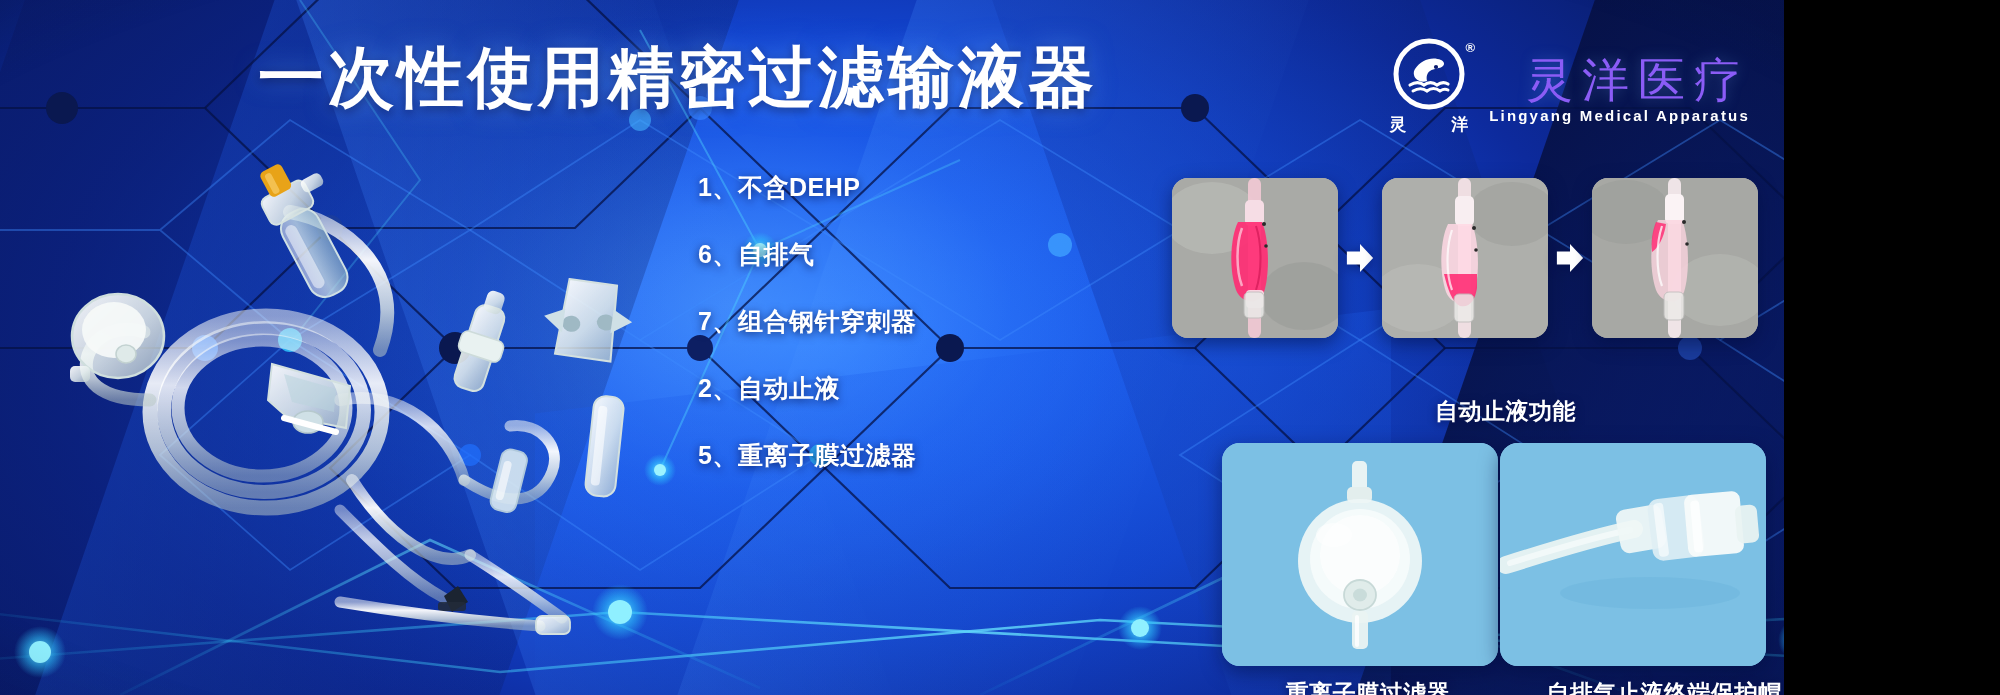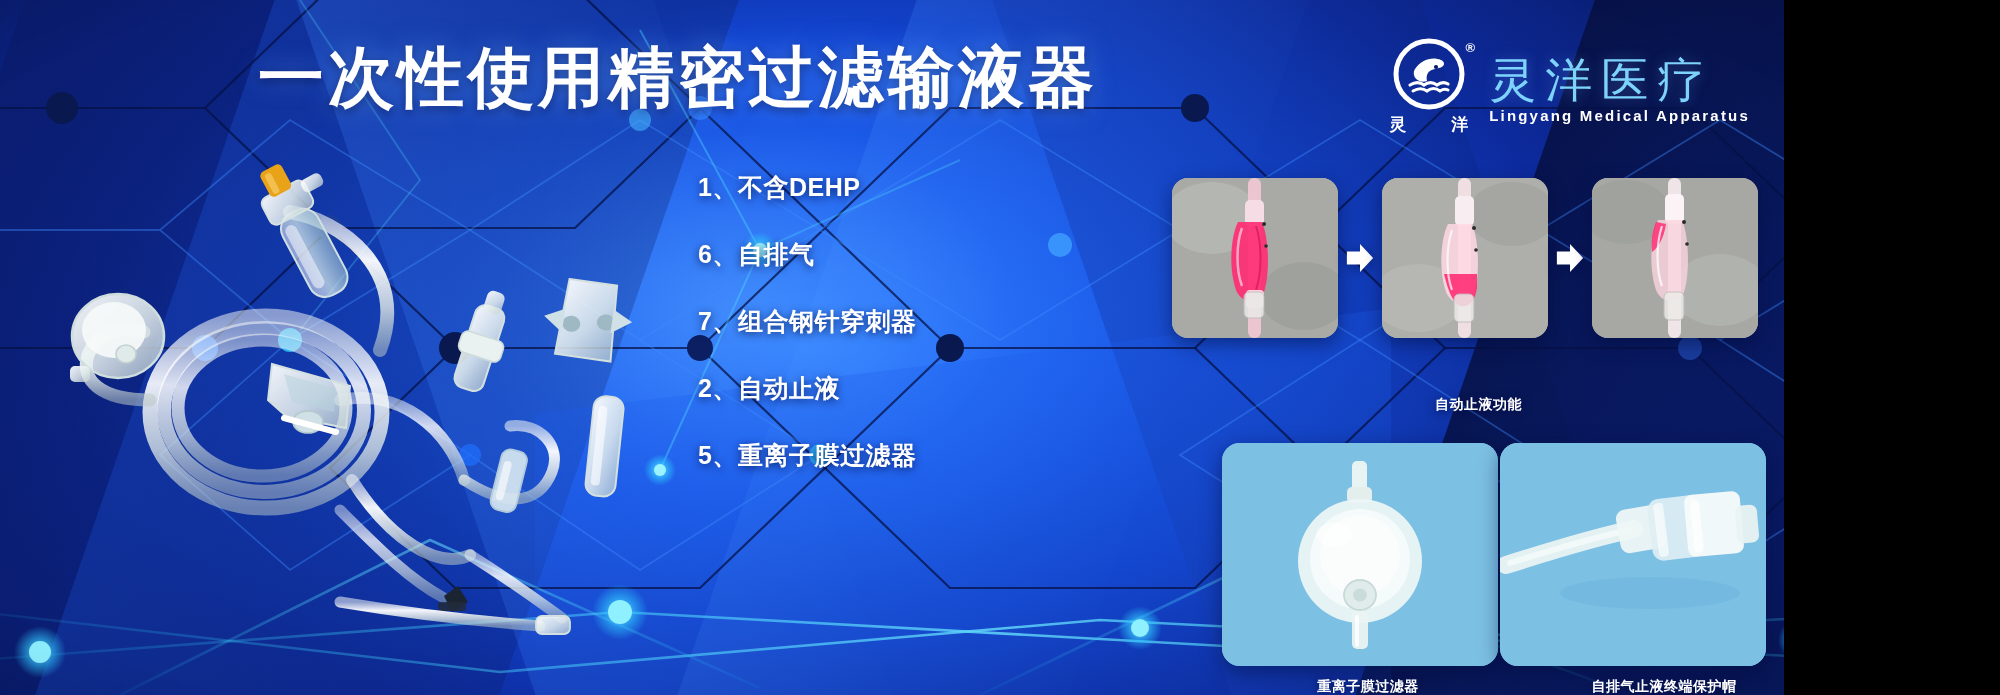--- a/index.html
+++ b/index.html
@@ -41,22 +41,23 @@
   .logo{position:absolute;right:34px;top:38px;display:flex;align-items:center;gap:18px;}
   .emblem{position:relative;width:84px;height:104px;flex:0 0 auto;}
   .emblem .mark{position:relative;width:72px;height:72px;margin:0 auto;}
   .emblem .reg{position:absolute;right:-4px;top:2px;color:#fff;font-size:13px;font-weight:700;}
   .emblem .cnsub{
     display:flex;justify-content:space-between;width:80px;margin:3px auto 0;
     color:#fff;font-size:17px;font-weight:700;letter-spacing:1px;
   }
   .brand{display:flex;flex-direction:column;justify-content:center;}
   .brand .cn{
-    color:#7dd3fc;font-size:47px;font-weight:400;letter-spacing:9px;line-height:1.04;
+    color:#8b5cf6;font-size:47px;font-weight:400;letter-spacing:9px;line-height:1.04;
     text-shadow:0 0 14px rgba(120,180,255,.35);
+    text-align:right;
   }
   .brand .en{
     color:#fff;font-size:15px;font-weight:700;letter-spacing:2.2px;margin-top:2px;
   }
   
   .features{position:absolute;left:650px;top:175px;width:330px;margin-left:48px;}
   .feat{
     color:#fff;font-size:25px;font-weight:700;line-height:1;
     margin-bottom:42px;white-space:nowrap;letter-spacing:.5px;
     text-shadow:0 2px 8px rgba(2,12,70,.75);
@@ -69,21 +70,21 @@
   .photo{
     width:166px;height:160px;border-radius:16px;overflow:hidden;position:relative;
     background:linear-gradient(145deg,#b9b9b7 0%,#a9aaa6 40%,#9c9d99 100%);
     box-shadow:0 6px 18px rgba(0,12,60,.5);
   }
   .arrow{
     width:44px;display:flex;align-items:center;justify-content:center;
   }
   .arrow svg{filter:drop-shadow(0 2px 6px rgba(0,10,60,.5));}
   .cap{
-    position:absolute;color:#fff;font-size:14px;font-weight:700;white-space:nowrap;
+    position:absolute;color:#fff;font-size:23px;font-weight:700;white-space:nowrap;
     text-shadow:0 2px 8px rgba(2,12,70,.8);letter-spacing:.5px;
   }
   .cap-seq{left:1435px;top:396px;}
   .panel{
     position:absolute;border-radius:18px;overflow:hidden;
     background:linear-gradient(160deg,#8cc8e8 0%,#7cc0e4 45%,#86c6e8 100%);
     box-shadow:0 6px 20px rgba(0,12,60,.5);
   }
   .p-filter{left:1222px;top:443px;width:276px;height:223px;}
   .p-cap{left:1500px;top:443px;width:266px;height:223px;}

